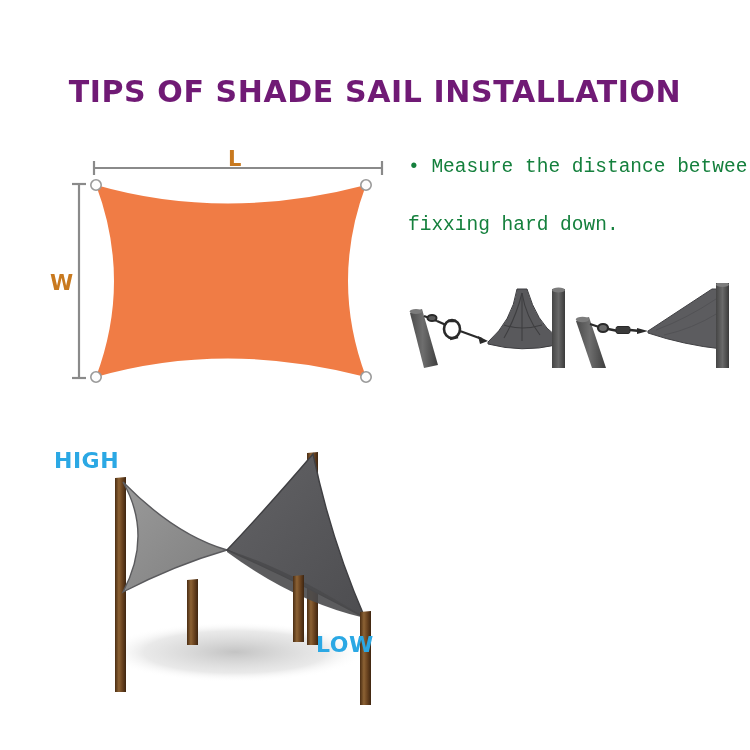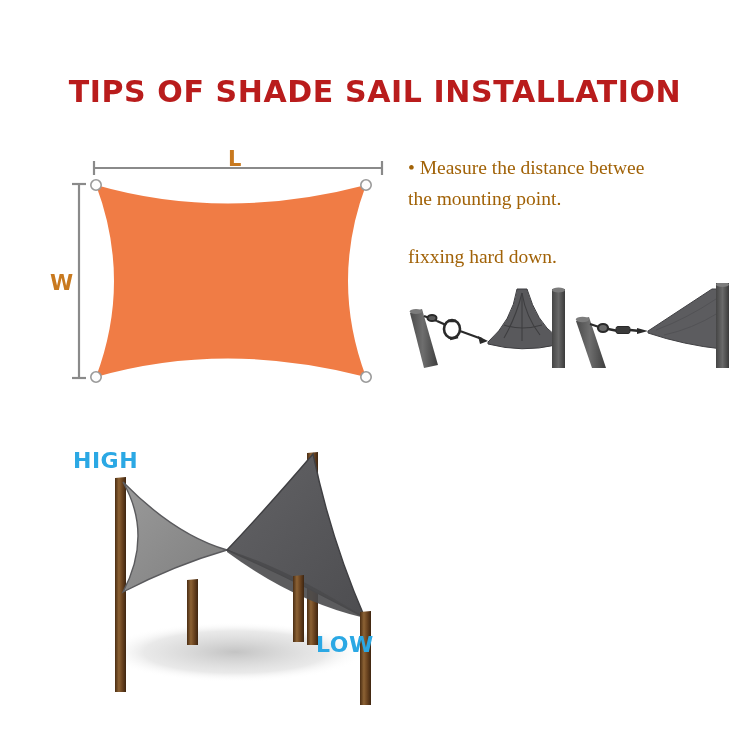--- a/index.html
+++ b/index.html
@@ -13,21 +13,21 @@
   .page{position:relative;width:750px;height:750px;overflow:hidden;background:#fff;}
 
   
   .title{
     position:absolute;
     left:0;right:0;top:74px;
     text-align:center;
     font-size:30px;
     font-weight:bold;
     letter-spacing:0.6px;
-    color:#b91c1c;
+    color:#701a75;
     font-family:"DejaVu Sans","Liberation Sans",sans-serif;
     white-space:nowrap;
   }
 
   
   .sec1-figure{position:absolute;left:40px;top:140px;width:370px;height:260px;}
   .sec1-figure svg{display:block;}
 
   .dim-label{
     position:absolute;
@@ -36,22 +36,22 @@
     font-family:"DejaVu Sans","Liberation Sans",sans-serif;
   }
   .label-L{left:228px;top:147px;font-size:21px;}
   .label-W{left:50px;top:271px;font-size:21px;}
 
   
   .textblock{
     position:absolute;
     font-size:19.5px;
     line-height:31px;
-    color:#a16207;
-    font-family:Liberation Serif, serif;
+    color:#15803d;
+    font-family:Liberation Mono, monospace;
     white-space:nowrap;
   }
   .tb-top{left:408px;top:152px;width:342px;}
   .tb-bot{left:408px;top:456px;width:342px;}
   .bullet-p{margin:0;}
   .gap-p{height:27px;}
 
   
   .hw{position:absolute;top:283px;height:85px;overflow:hidden;}
   .hw-left{left:404px;width:175px;}
@@ -61,21 +61,21 @@
   .sec2-figure{position:absolute;left:35px;top:440px;width:375px;height:270px;}
 
   .hl-label{
     position:absolute;
     font-weight:bold;
     font-size:22px;
     color:#2BA8E4;
     font-family:"DejaVu Sans","Liberation Sans",sans-serif;
     letter-spacing:0.5px;
   }
-  .label-HIGH{left:73px;top:448px;text-align:right;}
+  .label-HIGH{left:54px;top:448px;text-align:right;}
   .label-LOW{left:316px;top:632px;}
 </style>
 </head>
 <body>
 
 <div class="page">
 
   <div class="title">TIPS OF SHADE SAIL INSTALLATION</div>
 
   <div class="sec1-figure">
@@ -106,21 +106,20 @@
         <circle cx="326" cy="237" r="5.2" fill="#fdfdfd" stroke="#9a9a9a" stroke-width="1.6"></circle>
       </g>
     </svg>
   </div>
 
   <div class="dim-label label-L">L</div>
   <div class="dim-label label-W">W</div>
 
   <div class="textblock tb-top">
     <p class="bullet-p">• Measure the distance betwee</p>
-    <p class="bullet-p">the mounting point.</p>
     <div class="gap-p"></div>
     <p class="bullet-p">fixxing hard down.</p>
   </div>
 
   <div class="hw hw-left">
     <svg width="175" height="85" viewBox="0 0 175 85" xmlns="http://www.w3.org/2000/svg">
       <defs>
         <linearGradient id="postg1" x1="0" y1="0" x2="1" y2="0">
           <stop offset="0%" stop-color="#4b4b4b"></stop>
           <stop offset="45%" stop-color="#6e6e6e"></stop>

